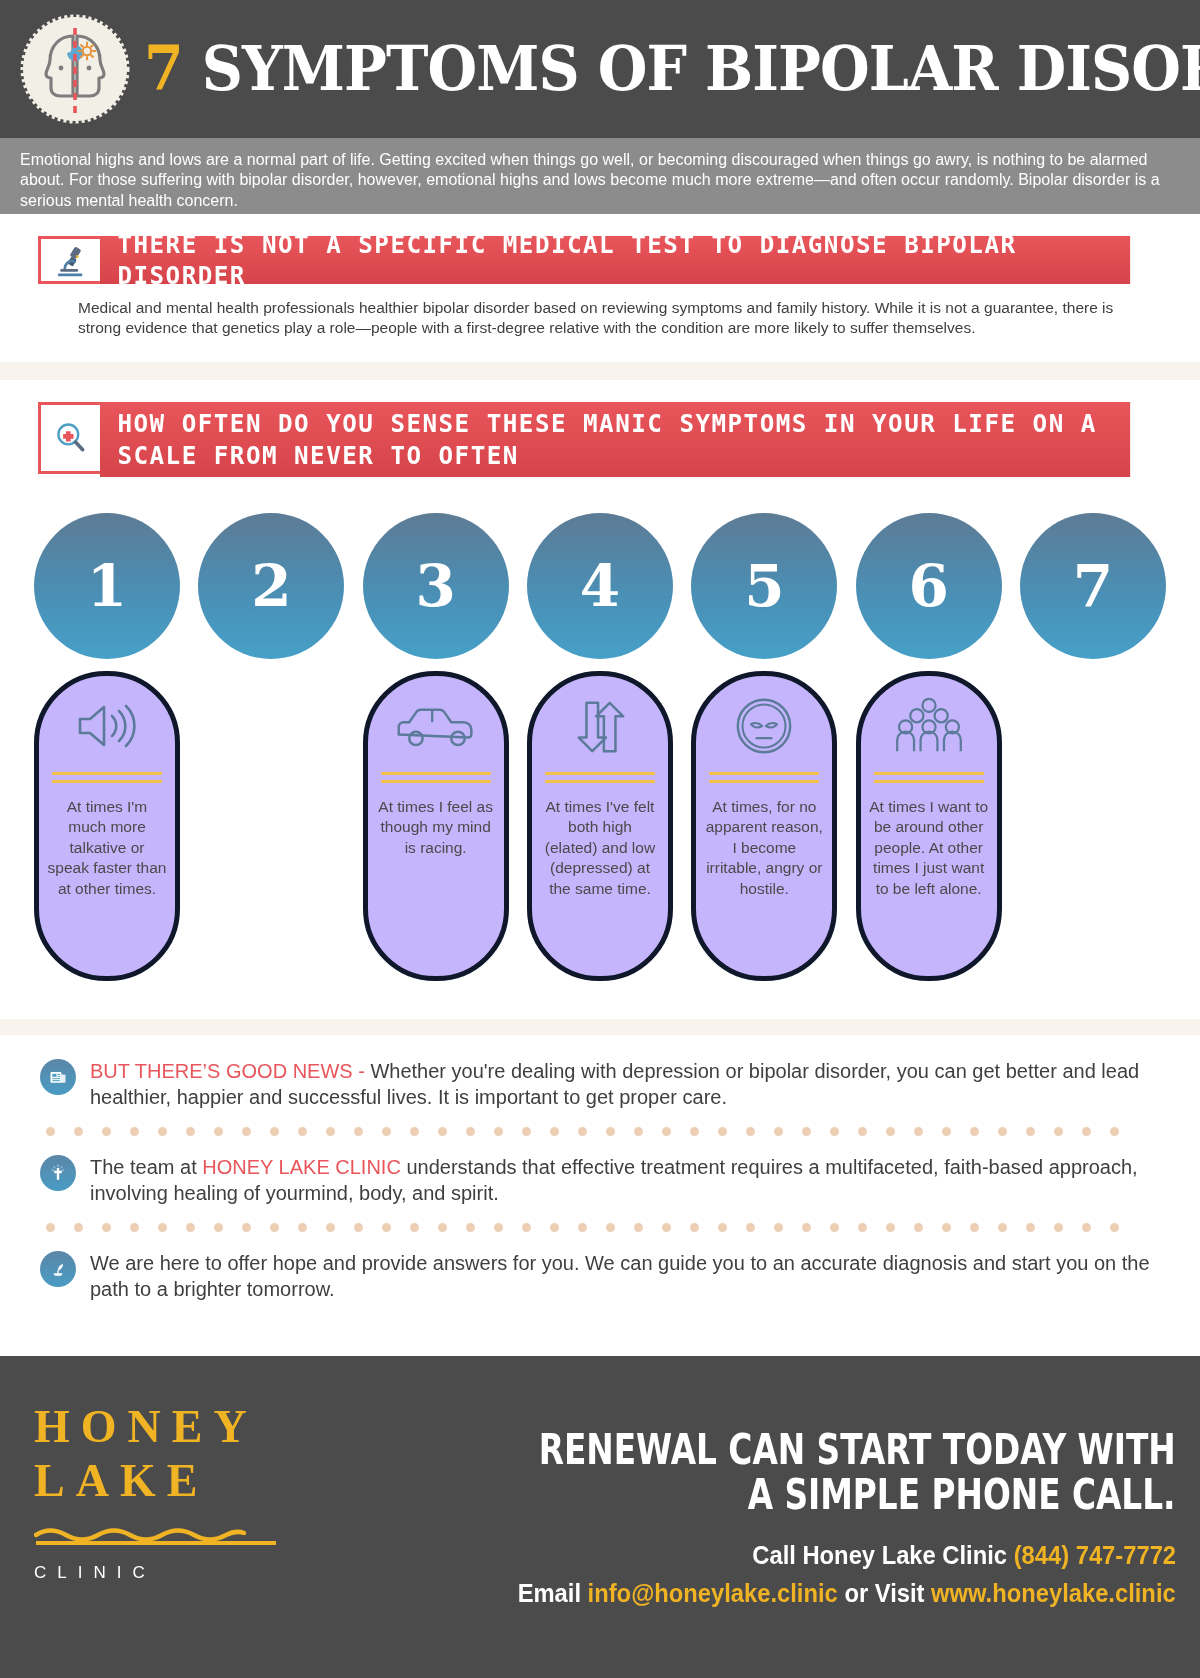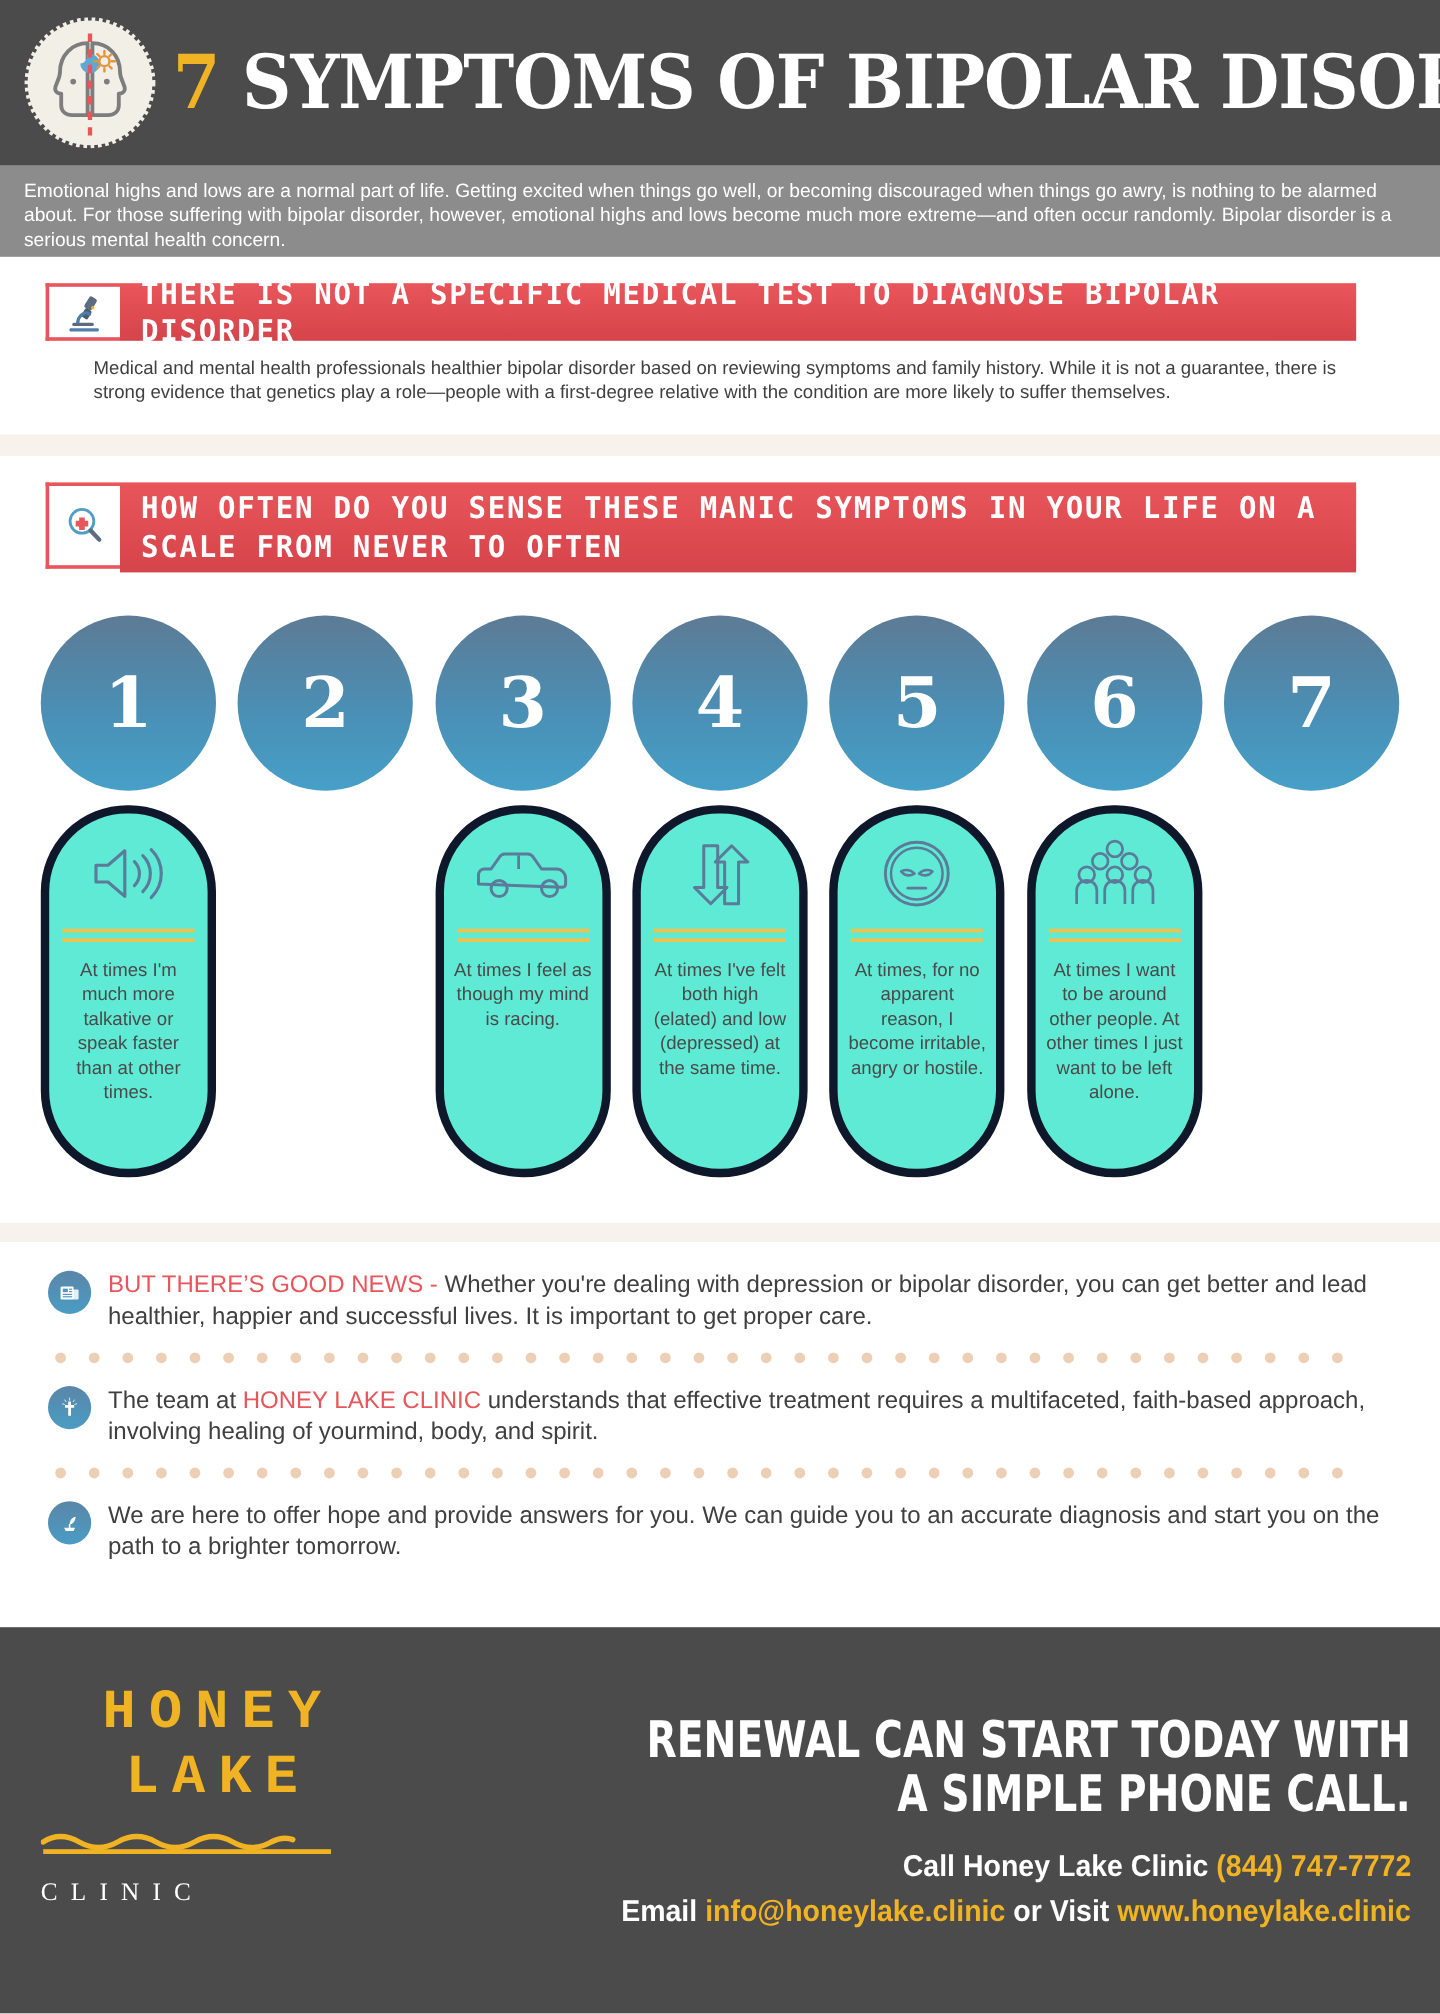--- a/index.html
+++ b/index.html
@@ -102,23 +102,23 @@
     background: linear-gradient(to bottom, #5d7b95 0%, #4a8fb5 55%, #46a0c8 100%);
     display: flex; align-items: center; justify-content: center;
     color: #ffffff;
     font-family: "DejaVu Serif", serif;
     font-weight: bold;
     font-size: 58px;
   }
   .card {
     width: 146px;
     margin-top: 12px;
-    border: 7px solid #0f172a;
+    border: 5px solid #0f172a;
     border-radius: 72px;
-    background: #5eead4;
+    background: #c4b5fd;
     padding: 18px 8px 16px 8px;
     display: flex; flex-direction: column; align-items: center;
     min-height: 310px;
   }
   .card-icon { height: 64px; display: flex; align-items: center; justify-content: center; }
   .divider2 { width: 110px; margin: 14px 0 14px 0; }
   .divider2 div { height: 3px; background: #f2c14b; }
   .divider2 div + div { margin-top: 5px; }
   .card-text {
     color: #4a4a4a;
@@ -151,32 +151,31 @@
   
   .footer {
     position: absolute; left: 0; bottom: 0;
     width: 1200px; height: 322px;
     background: #4b4b4b;
     display: flex;
   }
   .footer-left { width: 330px; padding: 44px 0 0 34px; }
   .f-logo-line {
     color: #f0b323;
-    font-family: Liberation Mono, monospace;
+    font-family: Liberation Serif, serif;
     font-weight: bold;
     font-size: 46px;
     letter-spacing: 11px;
     line-height: 1.18;
-    text-align: center;
   }
   .f-wave { margin-top: 14px; width: 242px; }
   .f-clinic {
     color: #ffffff;
-    font-family: Liberation Serif, serif;
-    font-size: 21px;
+    font-family: Liberation Sans, sans-serif;
+    font-size: 17px;
     letter-spacing: 11px;
     margin-top: 14px;
   }
   .footer-right {
     flex: 1; padding: 52px 24px 0 0;
     display: flex; flex-direction: column; align-items: flex-end;
     text-align: right;
     margin-top: 20px;
   }
   .f-head {

